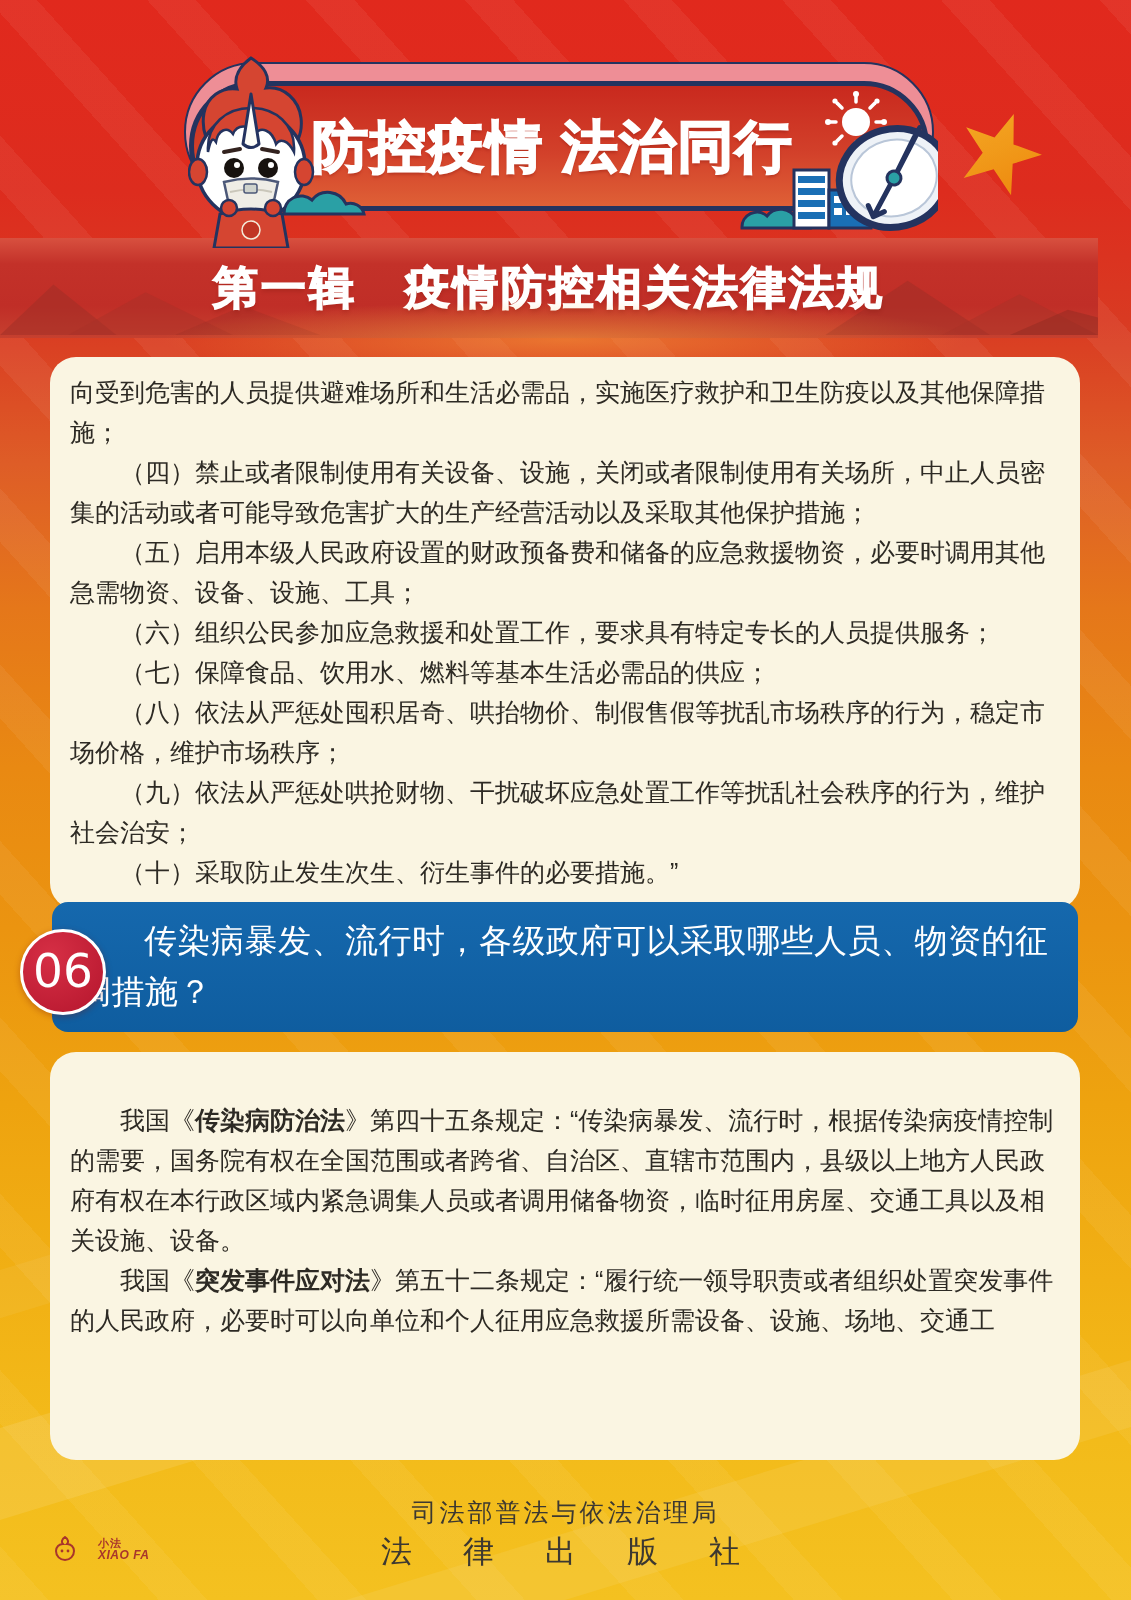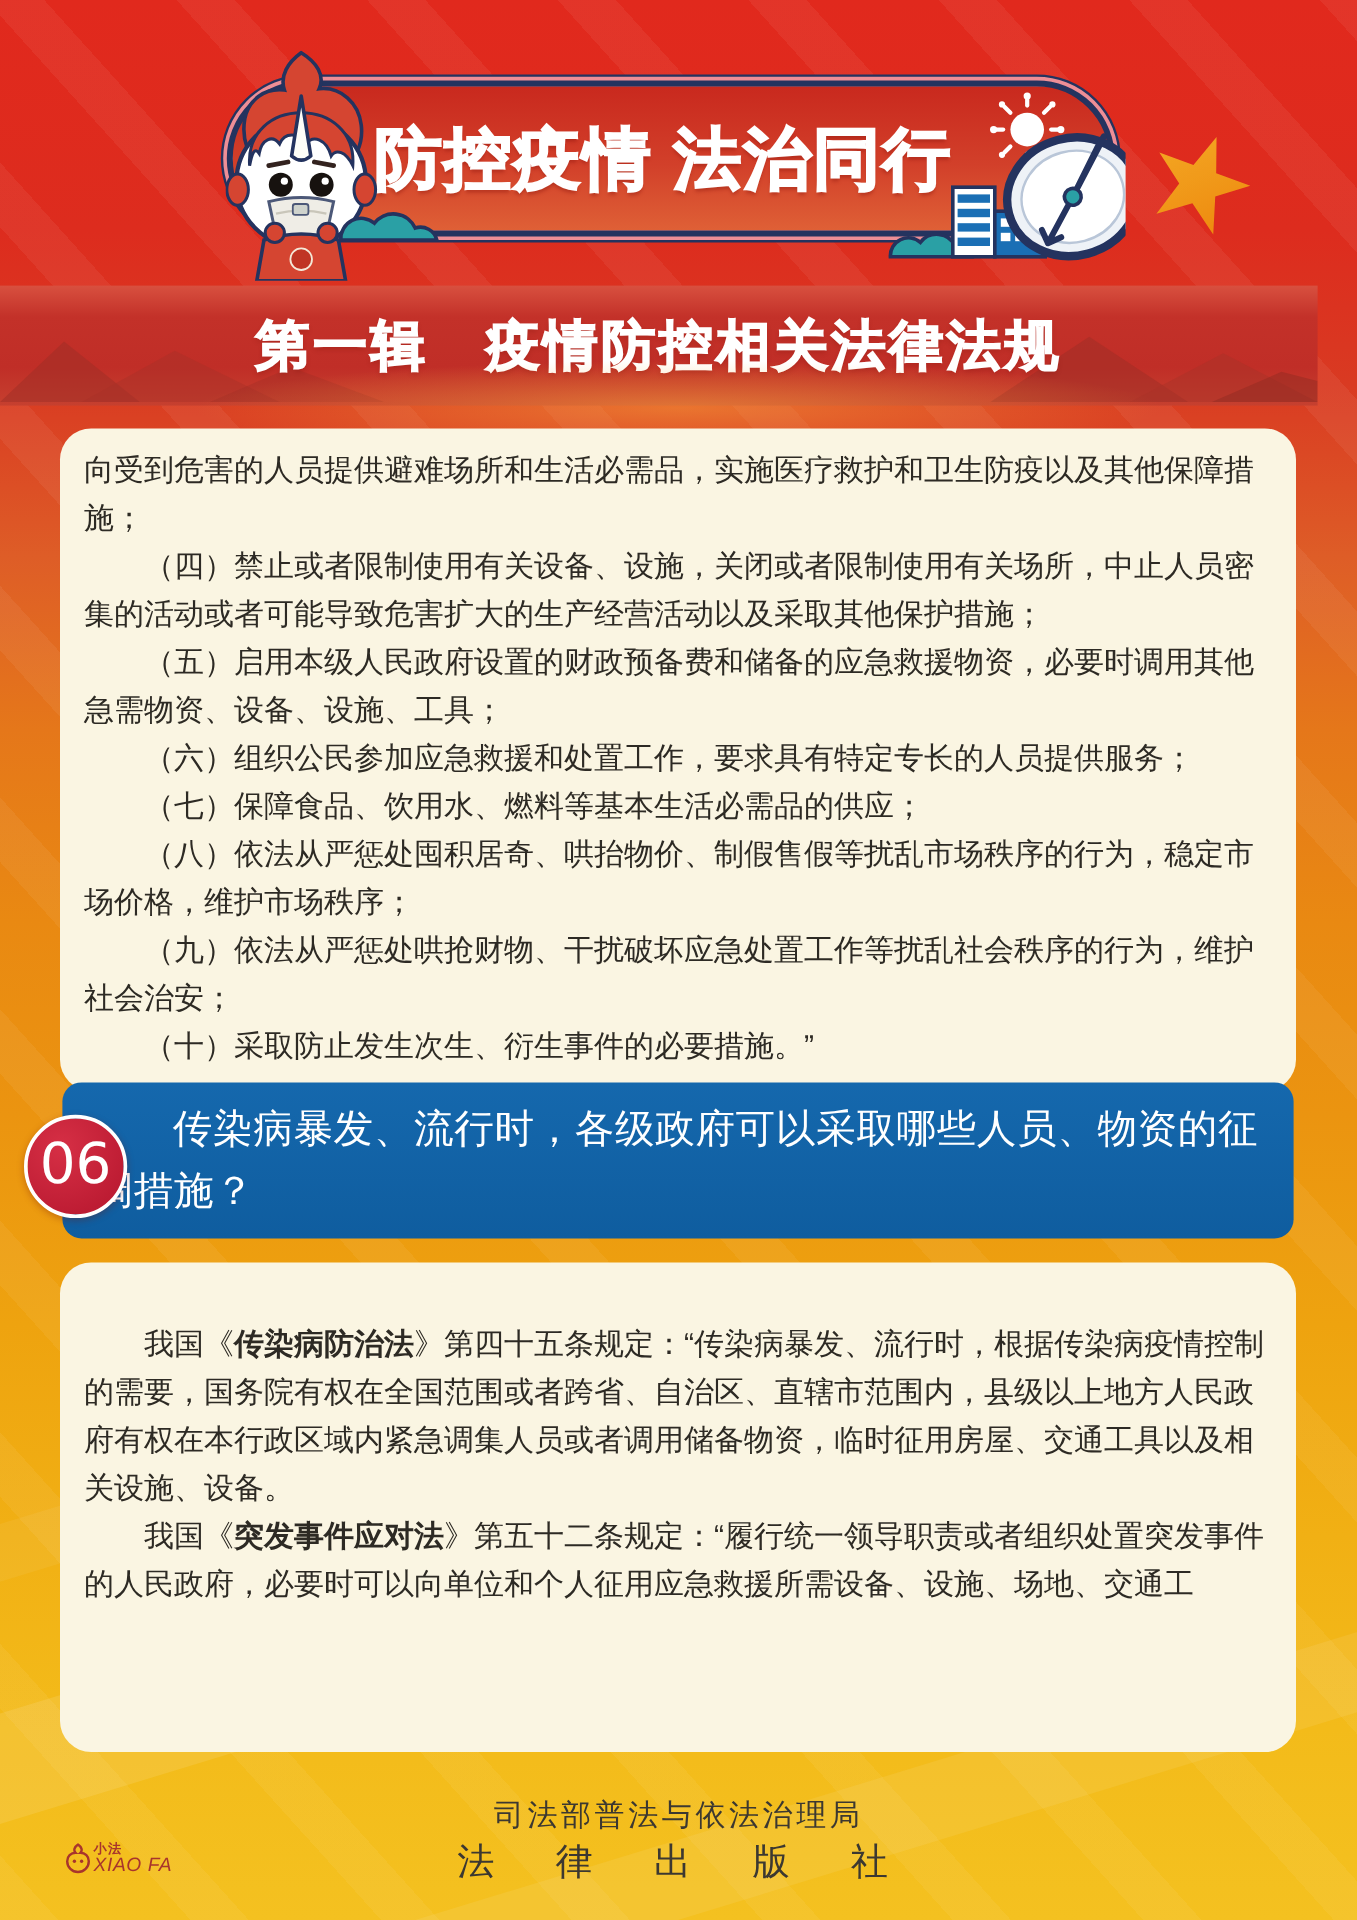--- a/index.html
+++ b/index.html
@@ -20,21 +20,21 @@
   .band-glow{position:absolute;left:14%;top:300px;width:72%;height:80px;pointer-events:none;
     background:radial-gradient(ellipse at center,rgba(250,170,60,0.50),rgba(250,170,60,0) 70%);}
   .series-title{position:absolute;left:0;right:0;top:0;height:100px;line-height:100px;text-align:center;
     color:#fff;font-size:45px;font-weight:900;letter-spacing:3px;-webkit-text-stroke:1.5px #fff;
     text-shadow:0 3px 4px rgba(120,20,10,0.30);}
 
   
   .banner-outer{position:absolute;left:184px;top:62px;width:750px;height:140px;box-sizing:border-box;
     background:#ee8e96;border:2px solid #24335f;border-radius:72px;padding:3px;}
   .banner-inner{position:relative;width:100%;height:100%;box-sizing:border-box;border:5px solid #24335f;border-radius:66px;
-    background:linear-gradient(180deg,#c9291e 0%,#d2402a 55%,#df6036 100%);}
+    background:linear-gradient(180deg,#c9291e 0%,#d2402a 55%,#df6036 100%);margin-top:14px;}
   .banner-title{position:absolute;left:118px;right:148px;top:0;height:122px;line-height:122px;text-align:center;
     color:#fff;font-size:56px;font-weight:900;letter-spacing:2px;-webkit-text-stroke:2px #fff;
     text-shadow:0 3px 3px rgba(130,15,8,0.35);white-space:nowrap;}
   .mascot{position:absolute;left:-6px;top:-36px;width:130px;height:198px;}
   .banner-right{position:absolute;right:-14px;top:-28px;width:240px;height:198px;}
   .cloud-left{position:absolute;left:84px;bottom:-10px;width:112px;height:48px;}
   .star{position:absolute;left:958px;top:110px;width:84px;height:84px;transform:rotate(20deg);opacity:.95;}
 
   
   .cream{position:absolute;background:#faf5e2;border-radius:26px;color:#2d2a24;
@@ -52,24 +52,24 @@
     font-family:"DejaVu Sans","Liberation Sans",sans-serif;box-shadow:0 2px 6px rgba(120,20,10,0.35);}
   .q-box{position:absolute;left:52px;top:902px;width:1026px;height:130px;border-radius:16px;z-index:3;box-sizing:border-box;
     background:linear-gradient(180deg,#1568ad 0%,#0f5d9f 100%);color:#fff;padding:13px 26px;}
   .q-box p{margin:0;font-size:33px;line-height:51px;text-indent:2em;letter-spacing:0.5px;}
 
   
   .footer-org{position:absolute;left:0;right:0;top:1496px;text-align:center;color:#3c3831;
     font-size:25px;font-weight:500;letter-spacing:3px;}
   .footer-pub{position:absolute;left:0;right:0;top:1531px;text-align:center;color:#3c3831;
     font-size:31px;font-weight:500;letter-spacing:10px;}
-  .logo{position:absolute;left:52px;top:1536px;display:flex;align-items:flex-start;gap:0;color:#a8352c;}
+  .logo{position:absolute;left:52px;top:1536px;display:flex;align-items:center;gap:20px;color:#a8352c;}
   .logo .txt{display:flex;flex-direction:column;line-height:1;}
   .logo .cn{font-size:11px;font-weight:bold;letter-spacing:1px;}
-  .logo .en{font-size:16px;font-weight:normal;font-style:italic;letter-spacing:0.5px;}
+  .logo .en{font-size:12px;font-weight:bold;font-style:italic;letter-spacing:0.5px;}
 </style>
 </head>
 <body>
 
 <div class="page">
 
   <div class="stripes"></div>
   <div class="ray r3"></div>
   <div class="ray r1"></div>
   <div class="ray r2"></div>

